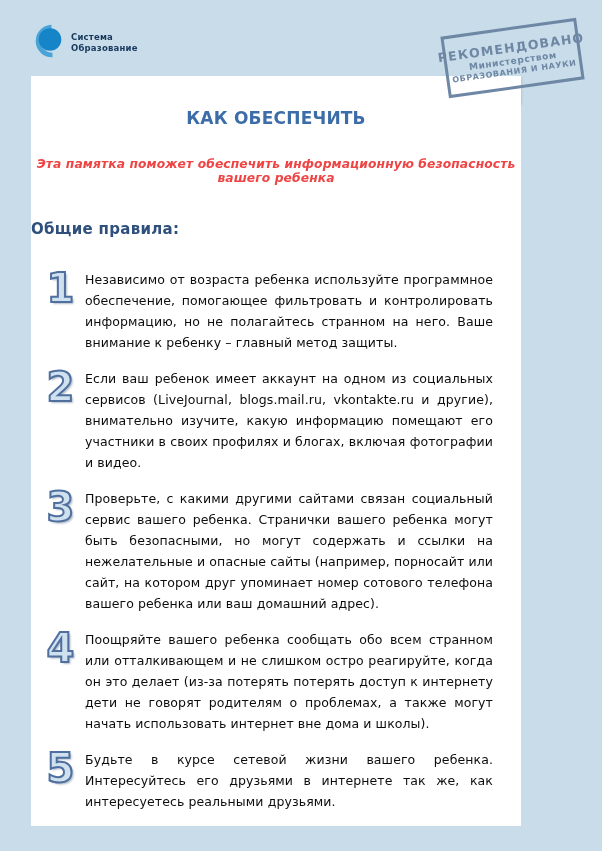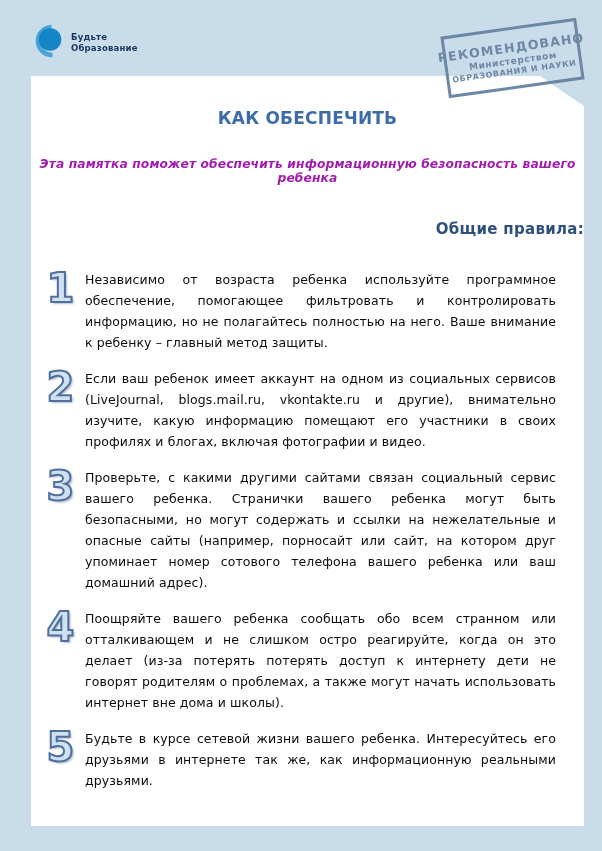--- a/index.html
+++ b/index.html
@@ -42,21 +42,21 @@
     z-index: 5;
   }
   .stamp-line1 { font-size: 12.5px; font-weight: bold; letter-spacing: 1.2px; line-height: 15px; }
   .stamp-line2 { font-size: 9px;  font-weight: bold; letter-spacing: 0.6px; line-height: 12px; }
   .stamp-line3 { font-size: 8px;  font-weight: bold; letter-spacing: 0.6px; line-height: 10px; text-transform: uppercase; }
 
   
   .card {
     position: absolute;
     left: 31px; top: 76px;
-    width: 553px; height: 750px;
+    width: 490px; height: 750px;
     background: #ffffff;
     box-shadow: 0 2px 3px rgba(90,110,130,0.35);
     clip-path: polygon(0 0, 509px 0, 100% 30px, 100% 100%, 0 100%);
     padding-top: 32px;
   }
 
   .title {
     text-align: center;
     color: #3d6da8;
     font-weight: bold;
@@ -64,27 +64,27 @@
     line-height: 21px;
     letter-spacing: 0.2px;
   }
 
   .subtitle {
     margin-top: 28px;
     text-align: center;
     font-size: 12.3px;
     font-weight: bold;
     font-style: italic;
-    color: #a21caf;
+    color: #ef4444;
     letter-spacing: 0.1px;
   }
 
   .section-heading {
     margin-top: 35px;
-    text-align: right;
+    text-align: left;
     font-size: 15px;
     font-weight: bold;
     color: #2f4f7d;
     letter-spacing: 0.3px;
   }
 
   
   .rules {
     margin-top: 31px;
     padding: 0 28px 0 13px;
@@ -119,21 +119,21 @@
 <body>
 
 <div class="logo">
   <span>
     <svg width="34" height="34" viewBox="0 0 34 34">
       <path d="M 21.5 3 A 13.2 13.2 0 1 0 22.5 31" fill="none" stroke="#49a3d6" stroke-width="4.6"></path>
       <circle cx="20" cy="15.5" r="11.3" fill="#1685c7"></circle>
     </svg>
   </span>
   <div class="logo-text">
-    <div>Будьте</div>
+    <div>Система</div>
     <div>Образование</div>
   </div>
 </div>
 
 <div class="stamp">
   <div class="stamp-line1">РЕКОМЕНДОВАНО</div>
   <div class="stamp-line2">Министерством</div>
   <div class="stamp-line3">образования и науки</div>
 </div>
 
@@ -144,37 +144,37 @@
   </div>
 
   <div class="subtitle">Эта памятка поможет обеспечить информационную безопасность вашего ребенка</div>
 
   <div class="section-heading">Общие правила:</div>
 
   <div class="rules">
 
     <div class="rule">
       <div class="rule-number">1</div>
-      <div class="rule-text">Независимо от возраста ребенка используйте программное обеспечение, помогающее фильтровать и контролировать информацию, но не полагайтесь полностью на него. Ваше внимание к ребенку – главный метод защиты.</div>
+      <div class="rule-text">Независимо от возраста ребенка используйте программное обеспечение, помогающее фильтровать и контролировать информацию, но не полагайтесь странном на него. Ваше внимание к ребенку – главный метод защиты.</div>
     </div>
 
     <div class="rule">
       <div class="rule-number">2</div>
       <div class="rule-text">Если ваш ребенок имеет аккаунт на одном из социальных сервисов (LiveJournal, blogs.mail.ru, vkontakte.ru и другие), внимательно изучите, какую информацию помещают его участники в своих профилях и блогах, включая фотографии и видео.</div>
     </div>
 
     <div class="rule">
       <div class="rule-number">3</div>
       <div class="rule-text">Проверьте, с какими другими сайтами связан социальный сервис вашего ребенка. Странички вашего ребенка могут быть безопасными, но могут содержать и ссылки на нежелательные и опасные сайты (например, порносайт или сайт, на котором друг упоминает номер сотового телефона вашего ребенка или ваш домашний адрес).</div>
     </div>
 
     <div class="rule">
       <div class="rule-number">4</div>
       <div class="rule-text">Поощряйте вашего ребенка сообщать обо всем странном или отталкивающем и не слишком остро реагируйте, когда он это делает (из-за потерять потерять доступ к интернету дети не говорят родителям о проблемах, а также могут начать использовать интернет вне дома и школы).</div>
     </div>
 
     <div class="rule">
       <div class="rule-number">5</div>
-      <div class="rule-text">Будьте в курсе сетевой жизни вашего ребенка. Интересуйтесь его друзьями в интернете так же, как информационную реальными друзьями.</div>
+      <div class="rule-text">Будьте в курсе сетевой жизни вашего ребенка. Интересуйтесь его друзьями в интернете так же, как интересуетесь реальными друзьями.</div>
     </div>
 
   </div>
 </div>
 
 </body></html>

